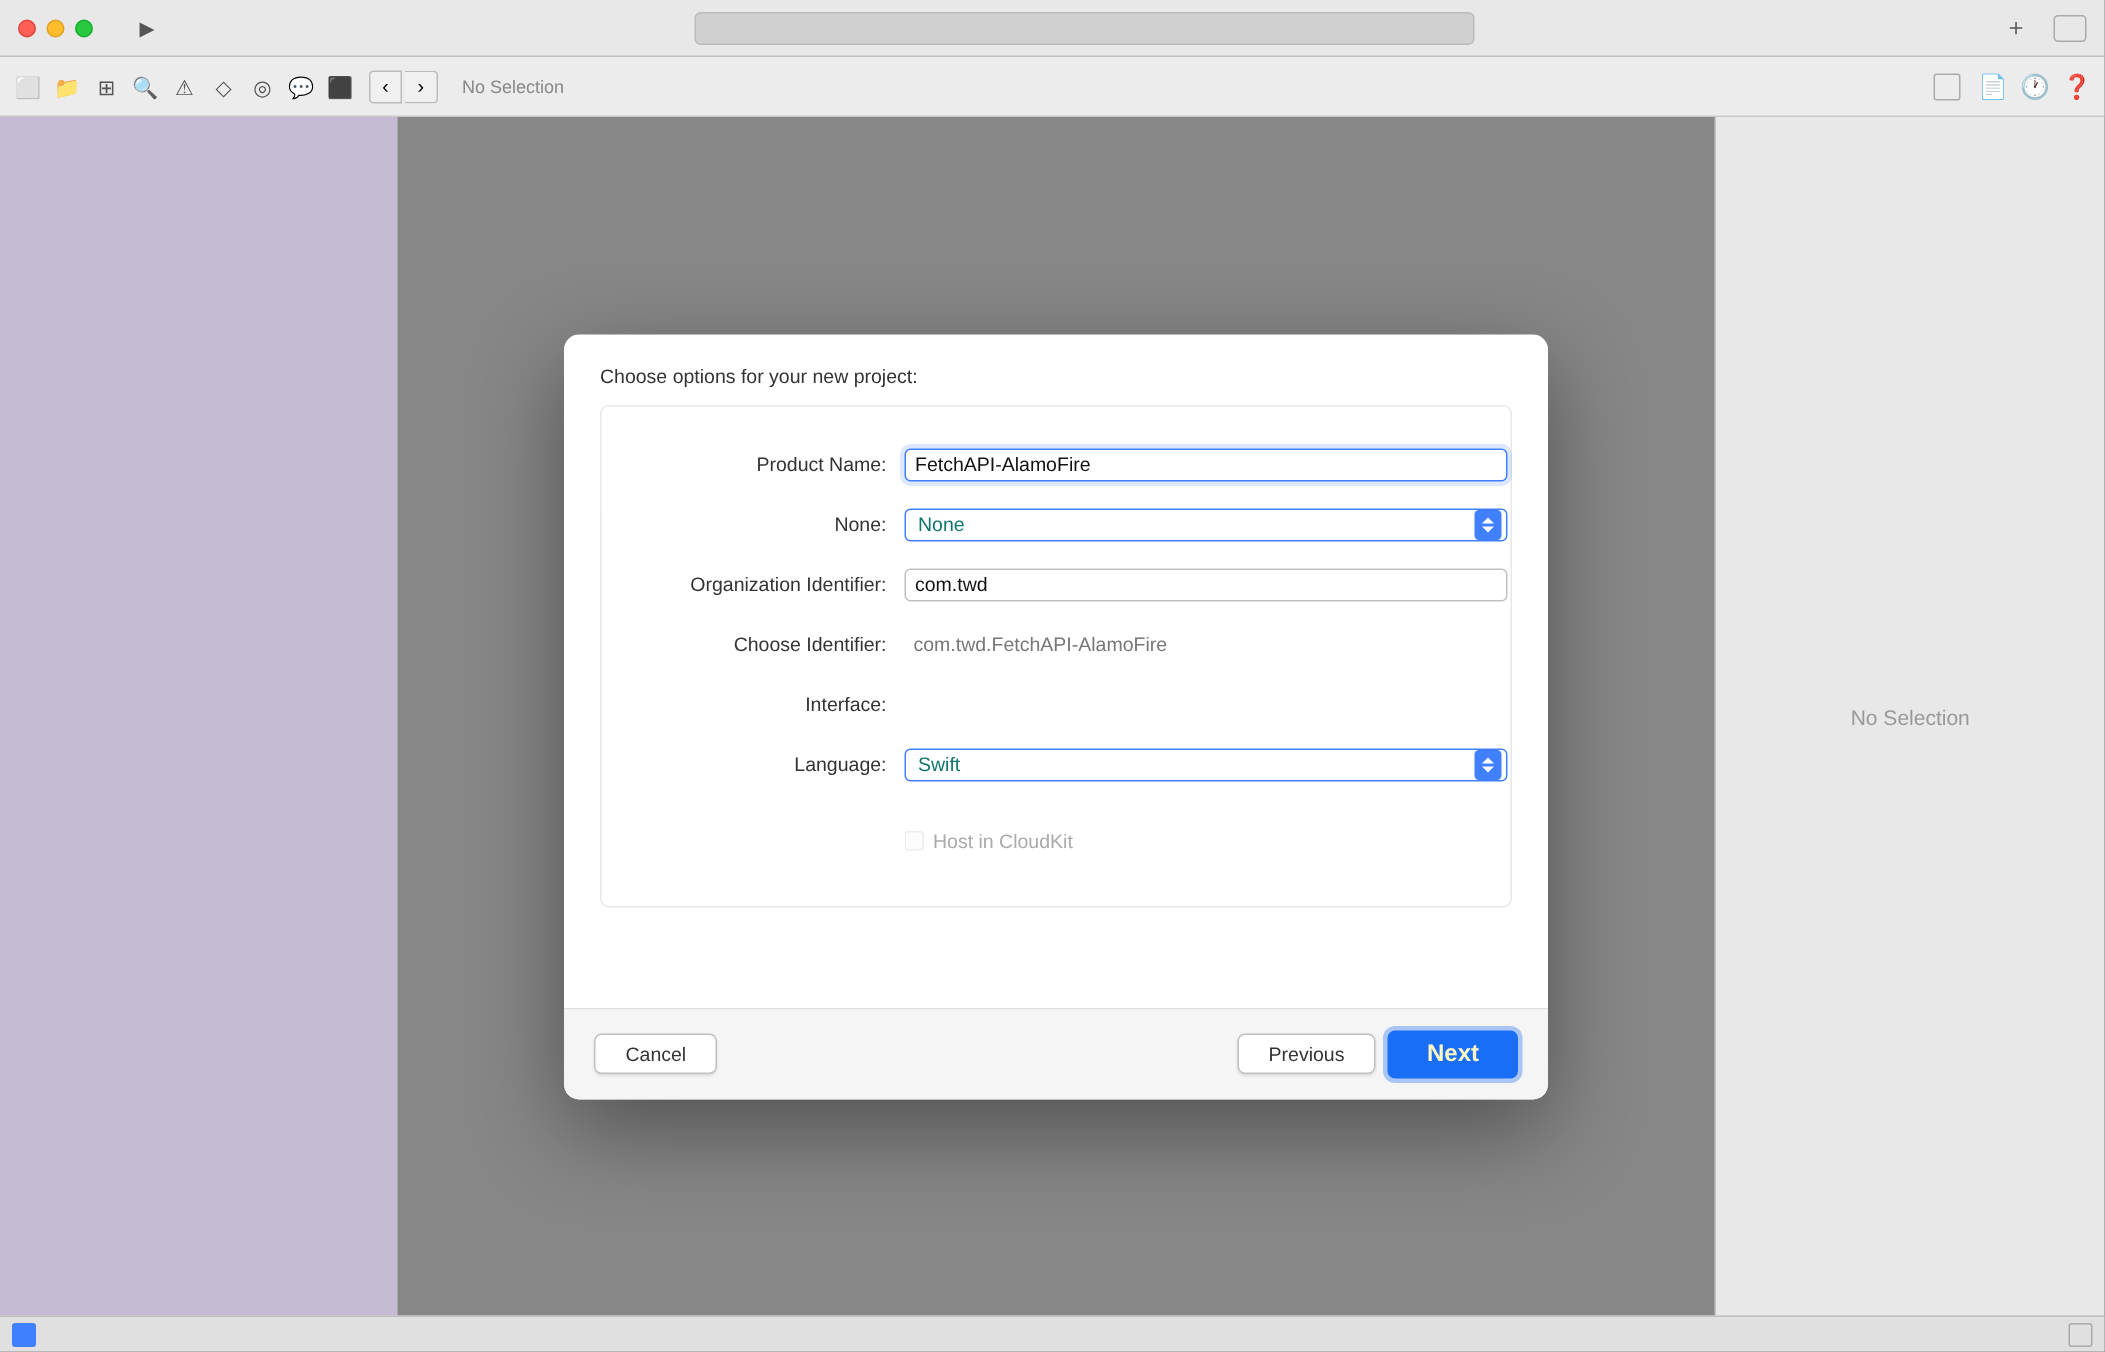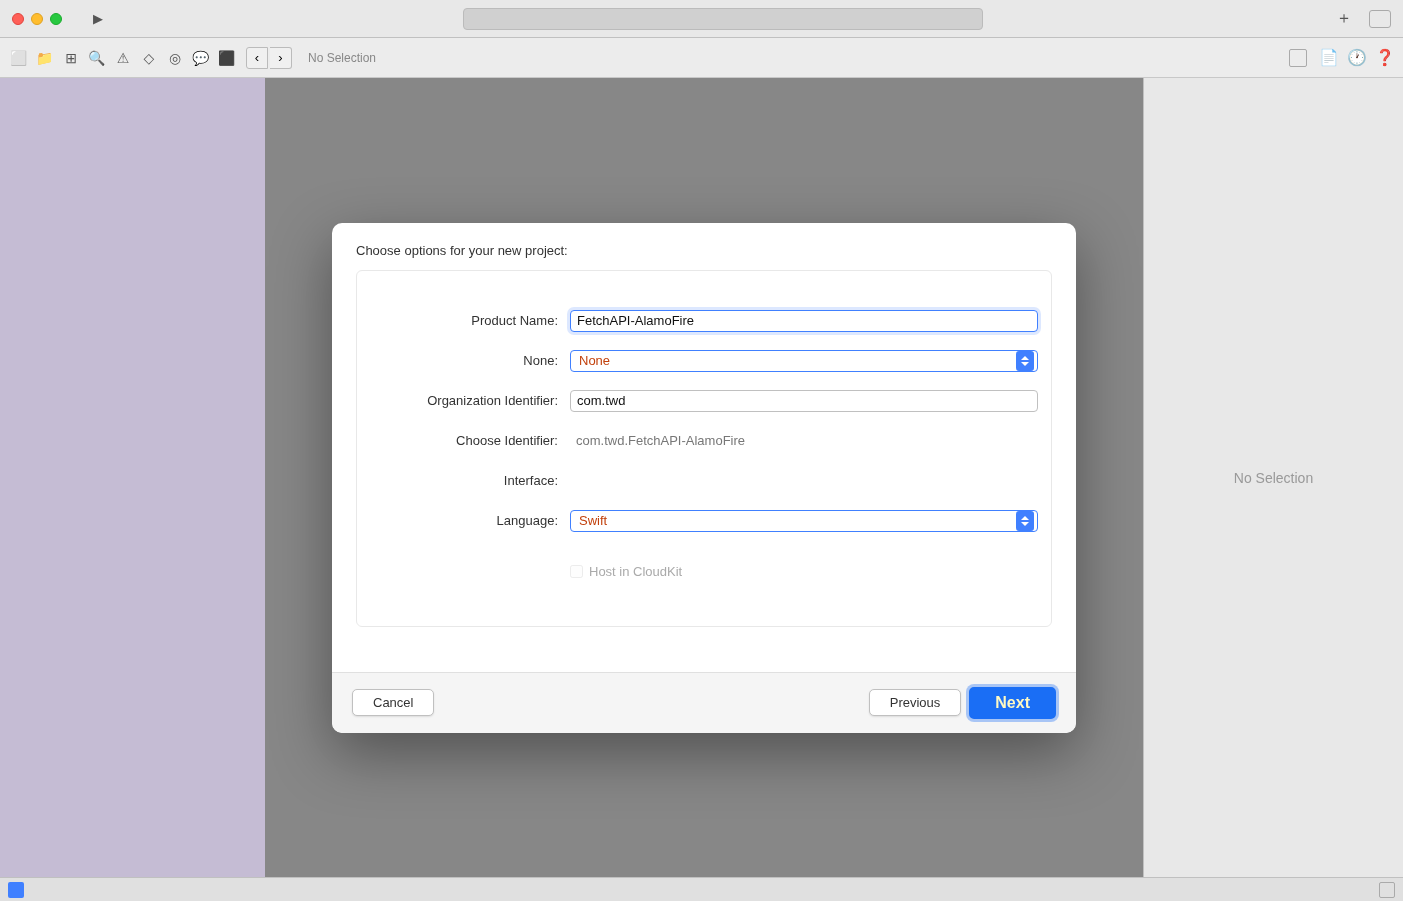--- a/index.html
+++ b/index.html
@@ -150,21 +150,21 @@
       background: rgba(0,0,0,0.35);
       display: flex;
       align-items: center;
       justify-content: center;
       z-index: 100;
     }
 
     .modal {
       background: white;
       border-radius: 10px;
-      width: 744px;
+      width: 656px;
       min-height: 510px;
       box-shadow: 0 20px 60px rgba(0,0,0,0.4);
       display: flex;
       flex-direction: column;
       overflow: hidden;
     }
 
     .modal-title-bar {
       padding: 20px 24px 12px;
       font-size: 13px;
@@ -231,21 +231,21 @@
 
     .form-select {
       width: 100%;
       height: 22px;
       appearance: none;
       -webkit-appearance: none;
       border: 1px solid #4080ff;
       border-radius: 4px;
       padding: 0 24px 0 8px;
       font-size: 13px;
-      color: #c2410c;
+      color: #0f766e;
       background: white;
       cursor: pointer;
       outline: none;
     }
 
     .select-arrow {
       position: absolute;
       right: 4px;
       top: 50%;
       transform: translateY(-50%);
@@ -356,21 +356,21 @@
       cursor: pointer;
       color: #fef9c3;
       font-weight: 700;
       box-shadow: 0 0 0 3px rgba(26,110,245,0.35);
     }
 
     .modal-inner-content {
       border: 1px solid #e8e8e8;
       border-radius: 6px;
       background: white;
-      padding: 13px;
+      padding: 2px;
     }
 
     .window-controls {
       display: flex;
       gap: 7px;
     }
 
     .inspector-icons {
       display: flex;
       gap: 12px;

